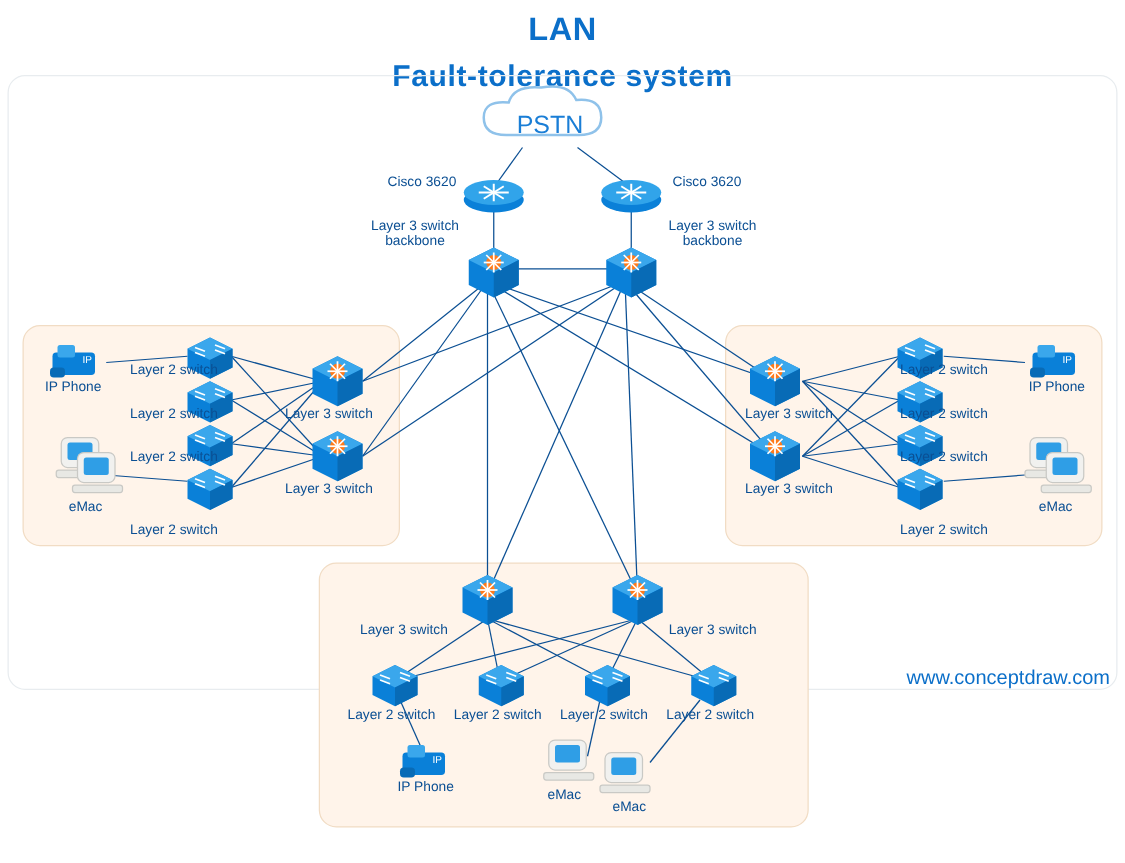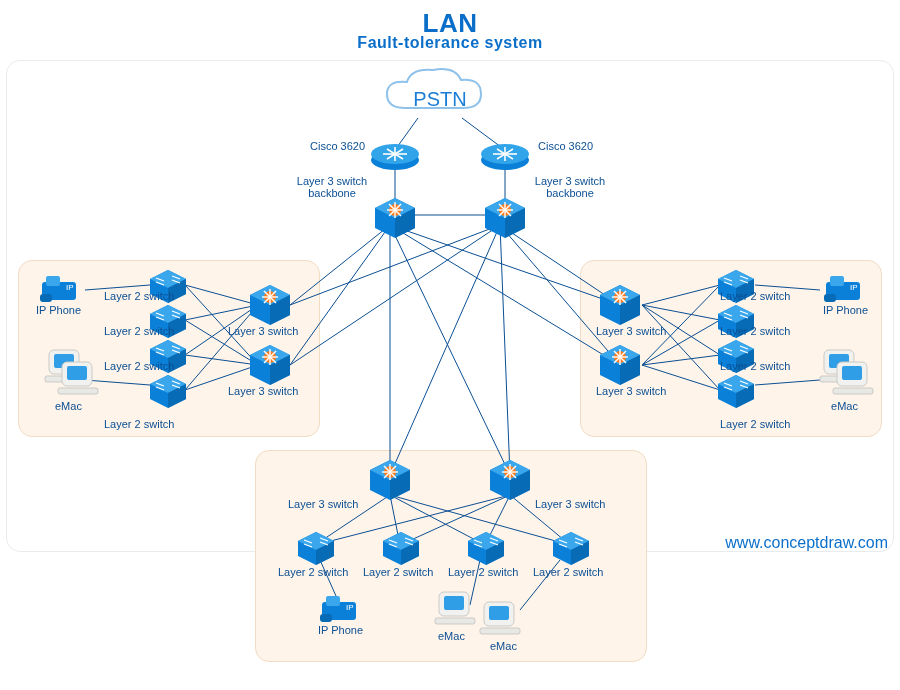--- a/index.html
+++ b/index.html
@@ -1,20 +1,20 @@
 <!DOCTYPE html>
 <html><head>
 <meta charset="utf-8">
 <style>
   html,body{margin:0;padding:0;width:900px;height:690px;background:#fff;font-family:Arial,Helvetica,sans-serif;overflow:hidden}
   .canvas{position:relative;width:900px;height:558px}
   .frame{position:absolute;left:6px;top:60px;right:6px;bottom:6px;border:1px solid #e8ecef;border-radius:14px}
   .title{position:absolute;left:0;right:0;text-align:center;font-weight:bold;color:#0b6fc9;letter-spacing:.5px}
   .title.line1{top:8px;font-size:26px}
-  .title.line2{top:34px;font-size:16px}
+  .title.line2{top:48px;font-size:24px}
   .credit{position:absolute;right:12px;bottom:6px;font-size:16px;color:#0b6fc9}
   .group{position:absolute;background:#fff4ea;border:1px solid #f1dcc4;border-radius:14px}
   .lbl{position:absolute;font-size:11px;color:#0b4f93;white-space:nowrap;text-align:left}
   .lbl2{font-size:11px;color:#0b4f93;line-height:12px;text-align:center}
   svg.net{position:absolute;left:0;top:0}
   .cloud-text{font-size:20px;fill:#1a7ed6;font-family:Arial}
 </style>
 </head>
 <body>
 

